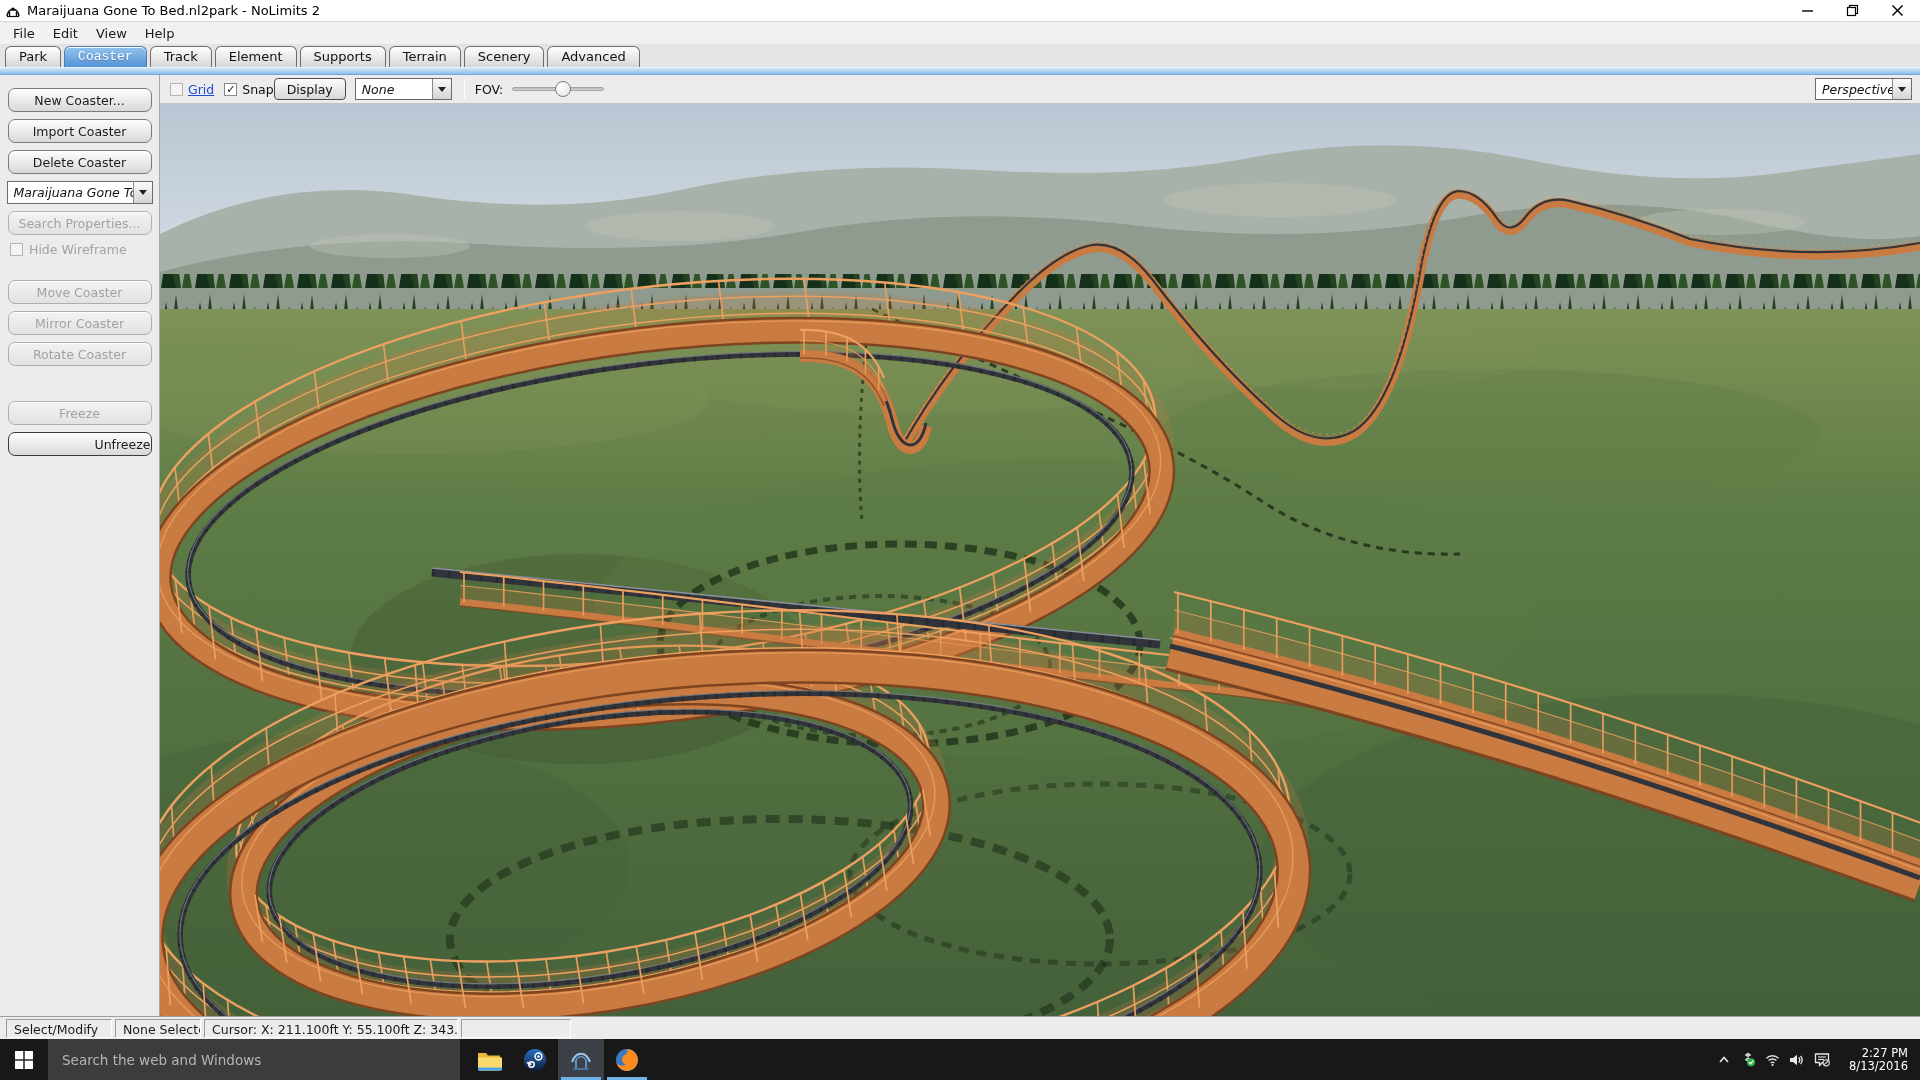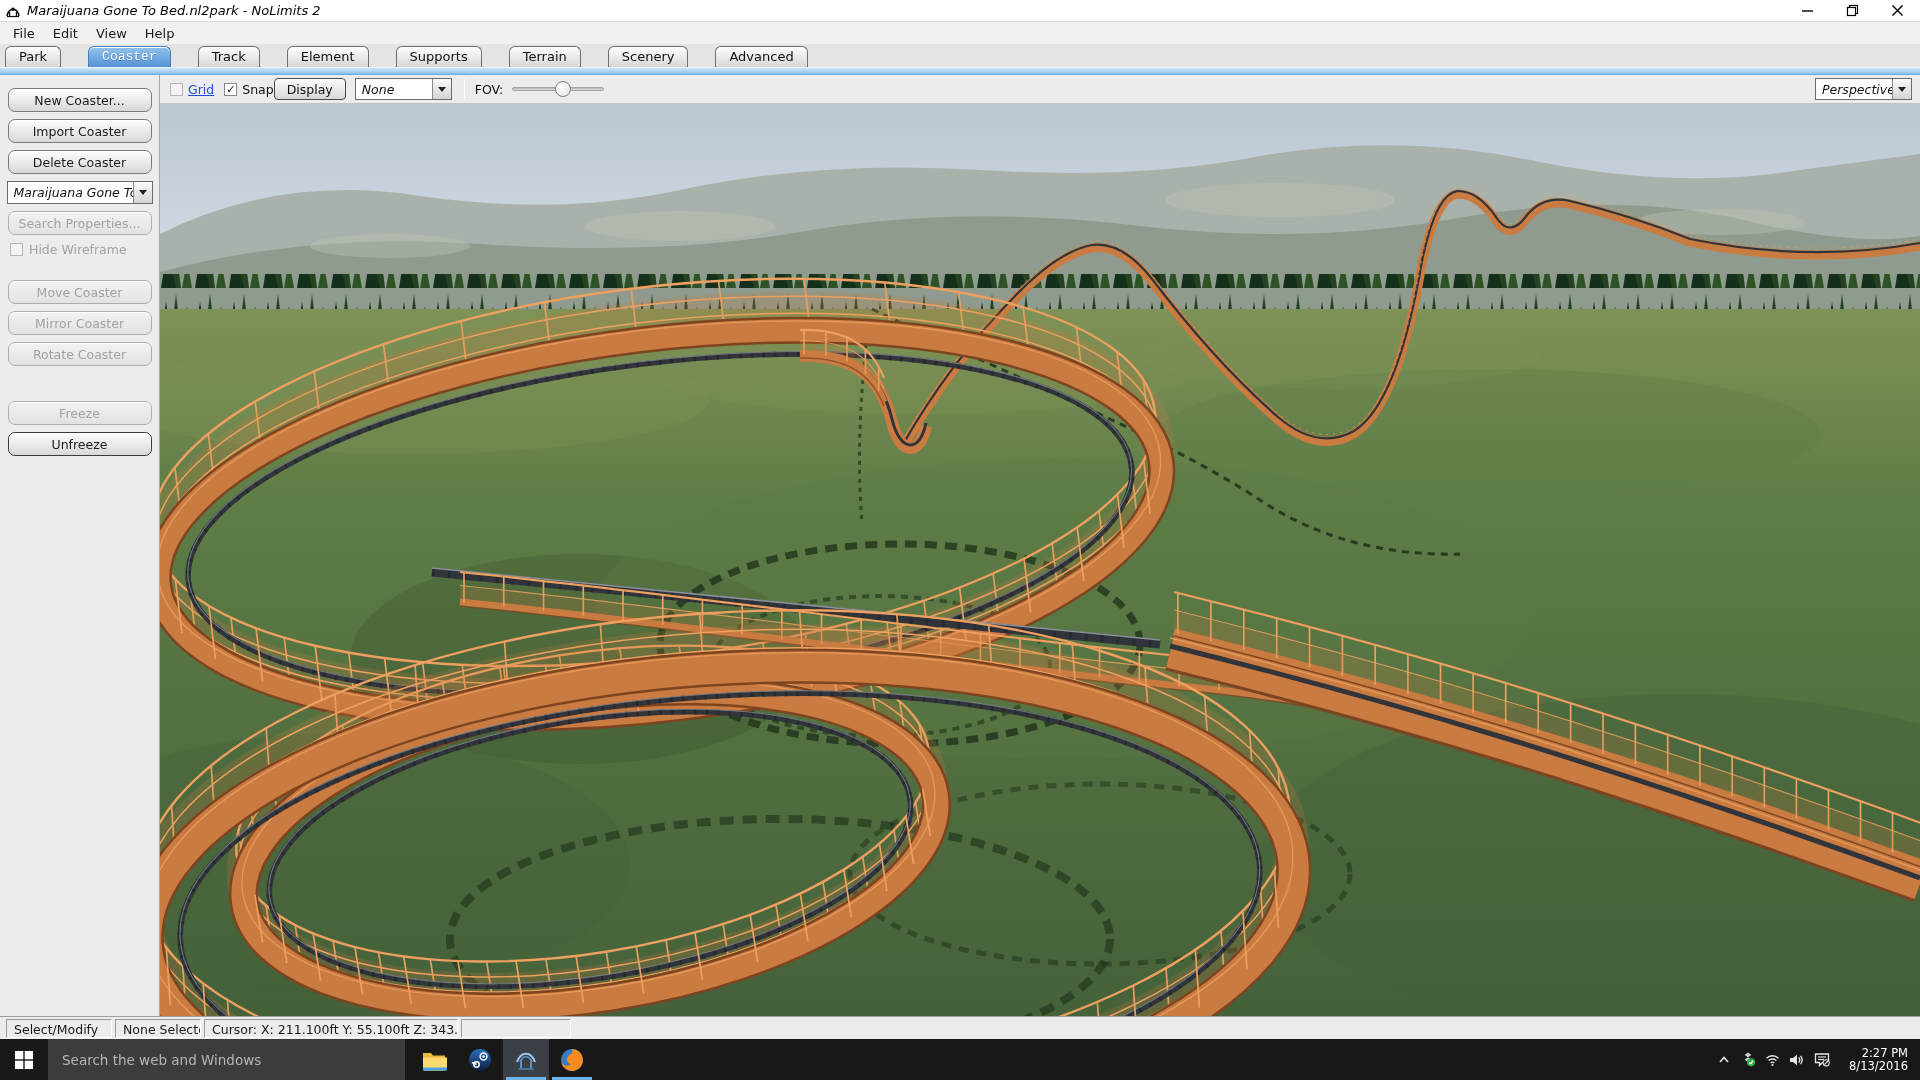--- a/index.html
+++ b/index.html
@@ -1,46 +1,46 @@
 <!DOCTYPE html>
 <html><head>
 <meta charset="utf-8">
 <style>
   * { margin:0; padding:0; box-sizing:border-box; }
   html,body { width:1920px; height:1080px; }
   body { font-family:"DejaVu Sans","Liberation Sans",sans-serif; font-size:13px; color:#111; }
   .screen { position:relative; width:1920px; height:1080px; overflow:hidden; background:#ececec; display:flex; flex-direction:column; }
 
   
-  .titlebar { height:22px; background:#ffffff; display:flex; align-items:center; padding-left:5px; border-bottom:1px solid #d9d9d9; flex:0 0 22px;font-style:italic;}
+  .titlebar { height:22px; background:#ffffff; display:flex; align-items:center; padding-left:5px; border-bottom:1px solid #d9d9d9; flex:0 0 22px;}
   .titlebar .app-ic { width:16px; height:16px; margin-right:6px; }
   .titlebar .ttl { font-size:13px; color:#000; }
   .wctrls { margin-left:auto; display:flex; height:100%; }
   .wbtn { width:45px; height:100%; display:flex; align-items:center; justify-content:center; cursor:default; }
 
   
   .menubar { height:22px; background:#f1f1f1; display:flex; align-items:center; padding-left:4px; flex:0 0 22px;}
   .menubar span { padding:2px 9px; color:#1a1a1a; }
 
   
-  .tabbar { height:23px; background:#e4e4e4; display:flex; align-items:flex-end; padding-left:5px; flex:0 0 23px;gap:24px; }
+  .tabbar { height:23px; background:#e4e4e4; display:flex; align-items:flex-end; padding-left:5px; flex:0 0 23px; }
   .tab { border:1px solid #6e6e6e; border-bottom:none; border-radius:6px 6px 0 0; padding:2px 13px 3px;
          background:linear-gradient(#fefefe,#d6d6d6); margin-right:3px; font-size:13px; color:#111;
          box-shadow:inset 0 1px 0 #fff; position:relative; }
   .tab.sel { background:linear-gradient(#93c3ec,#5593d6); color:#fff; border-color:#4c7cb0; text-shadow:0 1px 1px rgba(0,0,60,.25);font-family:Liberation Mono, monospace; }
   .bluestrip { height:8px; background:linear-gradient(#d3e6f6,#8cc0ec); border-top:1px solid #eaf4fc; border-bottom:1px solid #74a8d8; flex:0 0 8px; }
 
   
   .mainrow { flex:1 1 auto; display:flex; min-height:0; }
   .sidebar { width:160px; background:#ececec; border-right:1px solid #a8a8a8; padding-top:13px; flex:0 0 160px; }
   .sbtn { display:block; width:144px; height:24px; margin:0 auto 7px; border:1px solid #7b7b7b; border-radius:7px;
           background:linear-gradient(#fefefe,#d8d8d8); box-shadow:inset 0 1px 0 #fff;
           font-family:inherit; font-size:12.5px; color:#1c1c1c; text-align:center; line-height:21px; }
   .sbtn.disabled { color:#a2a2a2; border-color:#aeaeae; background:linear-gradient(#f3f3f3,#e2e2e2); }
-  .sbtn.strong { border-color:#3c3c3c; }
+  .sbtn.strong { border-color:#3c3c3c;text-align:right; }
   .gap17 { height:17px; } .gap28 { height:28px; }
   .combo { display:flex; align-items:stretch; background:#fff; border:1px solid #6b6b6b; height:23px; }
   .side-combo { width:146px; margin:0 auto 7px; }
   .combo .val { flex:1; padding:3px 5px 0 6px; font-size:12.5px; white-space:nowrap; overflow:hidden;font-style:italic; }
   .combo .arrowbox { width:19px; border-left:1px solid #8a8a8a; background:linear-gradient(#fbfbfb,#d4d4d4); display:flex; align-items:center; justify-content:center; }
   .tri-down { width:0; height:0; border-left:4px solid transparent; border-right:4px solid transparent; border-top:5px solid #222; }
   .cbrow { display:flex; align-items:center; margin:0 0 6px 10px; }
   .cb { width:13px; height:13px; background:#fff; border:1px solid #8a8a8a; display:inline-flex; align-items:center; justify-content:center; font-size:11px; font-weight:bold; color:#111; }
   .cb.dis { border-color:#b5b5b5; background:#f4f4f4; }
   .cblabel { margin-left:6px; font-size:12.5px; }
@@ -66,21 +66,21 @@
 
   
   .statusbar { height:23px; background:#ececec; border-top:1px solid #9f9f9f; display:flex; align-items:center; padding-left:3px; flex:0 0 23px; }
   .scell { height:19px; margin-left:3px; padding:2px 7px 0; font-size:12.5px; color:#1a1a1a;
            border:1px solid; border-color:#9a9a9a #ffffff #ffffff #9a9a9a; white-space:nowrap; overflow:hidden; }
   .scell.c1{width:106px;} .scell.c2{width:86px;} .scell.c3{width:254px;} .scell.c4{width:110px;}
 
   
   .taskbar { height:41px; background:#181818; display:flex; align-items:stretch; flex:0 0 41px; color:#e8e8e8; }
   .startbtn { width:48px; display:flex; align-items:center; justify-content:center; }
-  .searchbox { width:357px; background:#3c3c3c; border:none; outline:none; color:#c9c9c9; font-family:inherit; font-size:13.5px; padding:0 0 0 14px; }
+  .searchbox { width:412px; background:#3c3c3c; border:none; outline:none; color:#c9c9c9; font-family:inherit; font-size:13.5px; padding:0 0 0 14px; }
   .searchbox::placeholder { color:#b5b5b5; opacity:1; }
   .taskicon { width:46px; display:flex; align-items:center; justify-content:center; position:relative; }
   .taskicon.focused { background:#3a4045; }
   .taskicon .uline { position:absolute; left:3px; right:3px; bottom:0; height:3px; background:#6fb3e8; }
   .tray { margin-left:auto; display:flex; align-items:center; padding-right:6px; }
   .trayic { width:24px; display:flex; align-items:center; justify-content:center; }
   .clock { width:66px; text-align:right; font-size:11.5px; line-height:13px; margin:0 6px 0 6px; color:#fff; }
 </style>
 </head>
 <body>

